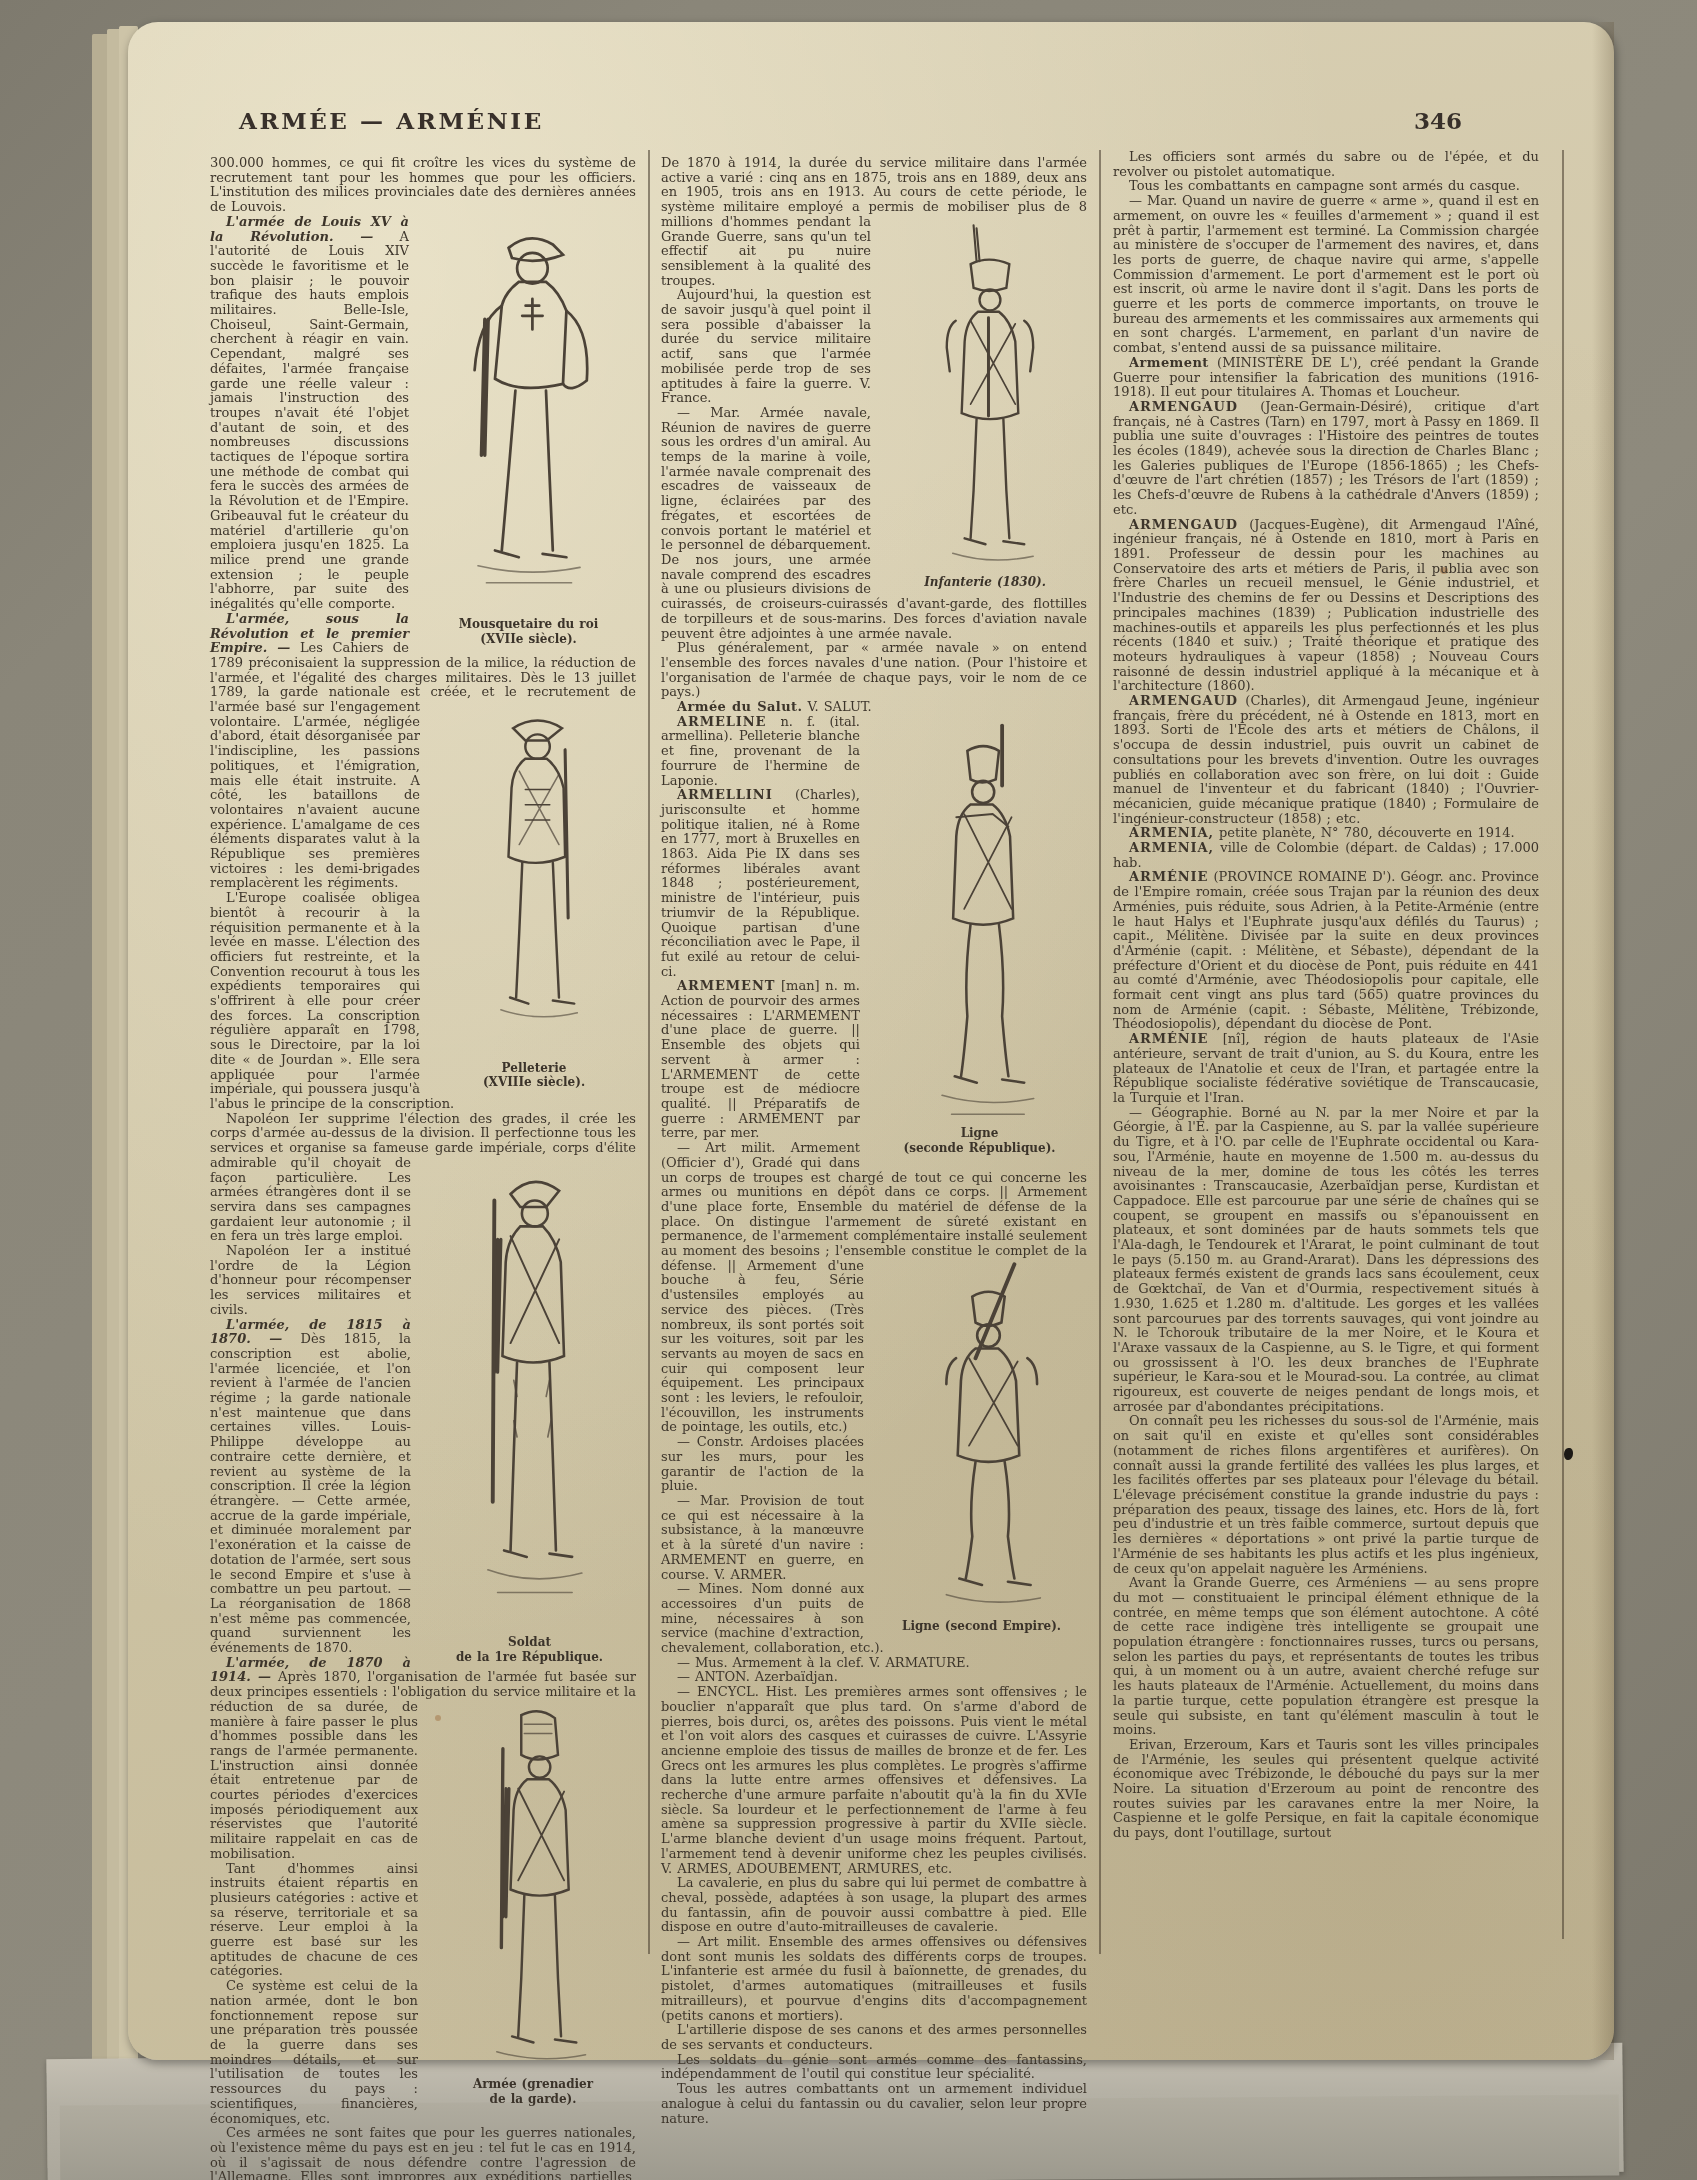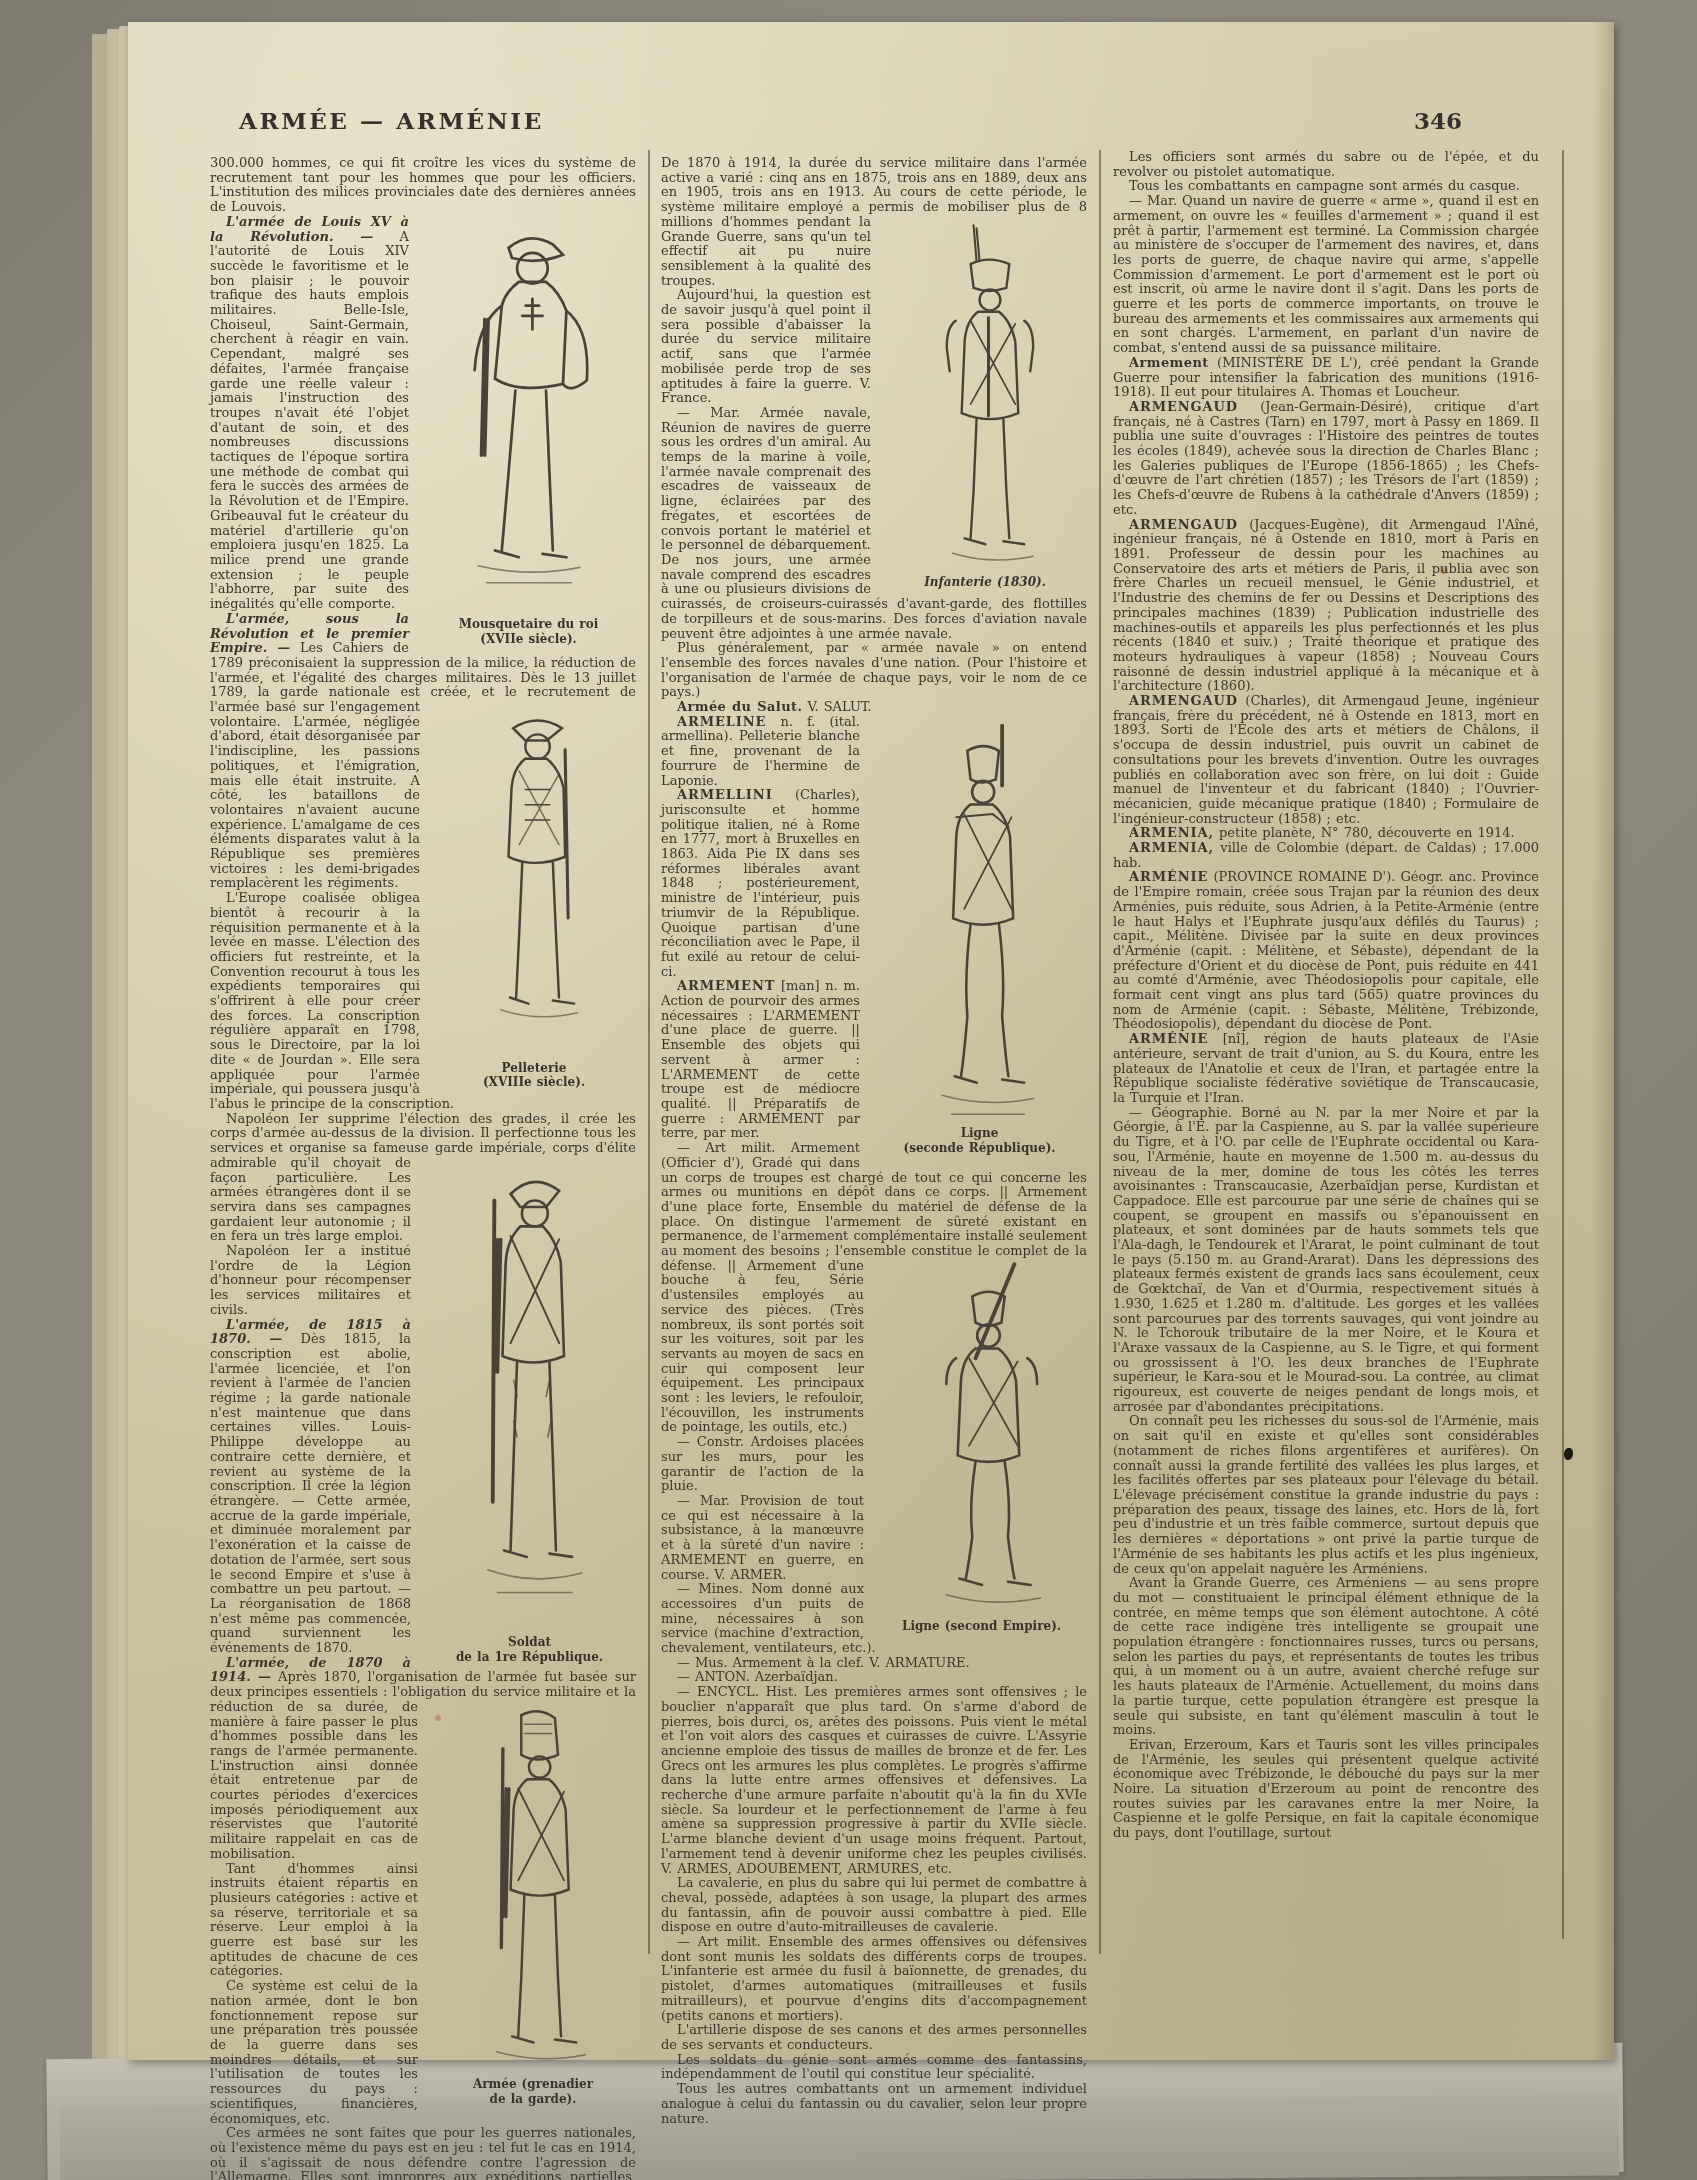--- a/index.html
+++ b/index.html
@@ -28,20 +28,21 @@
   }
   
   .page{
     position:absolute;left:128px;top:22px;width:1486px;height:2038px;
     background:
       radial-gradient(ellipse at 18% 12%,rgba(255,250,228,.45),rgba(0,0,0,0) 55%),
       radial-gradient(ellipse at 85% 90%,rgba(120,100,60,.18),rgba(0,0,0,0) 60%),
       linear-gradient(168deg,#d9d0b4 0%,#d2c8aa 30%,#ccc2a2 62%,#c6bb9b 100%);
     box-shadow:1.7px 3.4px 8.5px rgba(0,0,0,.35);
     color:#3b332a;
+    border-radius:30px;
   }
   .page:after{ 
     content:"";position:absolute;right:0;top:0;width:22px;height:100%;
     background:linear-gradient(90deg,rgba(0,0,0,0),rgba(90,75,50,.28));
   }
   .running-head{position:absolute;top:85px;left:111px;right:51px;height:29px;}
   .head-title{
     position:absolute;left:0;top:0;font-size:23px;font-weight:700;
     letter-spacing:2.6px;color:#38302a;
   }
@@ -233,21 +234,21 @@
             <path d="M46 124 Q42 150 44 170 Q42 186 40 196 M64 124 Q68 150 66 170 Q68 186 70 196"></path>
             <path d="M36 196 L50 200 M66 198 L80 200"></path>
             <path d="M28 206 Q56 214 86 208" stroke-width="1" opacity=".6"></path>
           </svg>
           <span class="cap"><span>Ligne (second Empire).</span></span>
         </span>
         <span>complet de la défense. || Armement d'une bouche à feu, Série d'ustensiles employés au service des pièces. (Très nombreux, ils sont portés soit sur les voitures, soit par les servants au moyen de sacs en cuir qui composent leur équipement. Les principaux sont : les leviers, le refouloir, l'écouvillon, les instruments de pointage, les outils, etc.)</span>
       </p>
       <p><span>— Constr. Ardoises placées sur les murs, pour les garantir de l'action de la pluie.</span></p>
       <p><span>— Mar. Provision de tout ce qui est nécessaire à la subsistance, à la manœuvre et à la sûreté d'un navire : ARMEMENT en guerre, en course. V. ARMER.</span></p>
-      <p><span>— Mines. Nom donné aux accessoires d'un puits de mine, nécessaires à son service (machine d'extraction, chevalement, ventilateurs, etc.).</span></p>
+      <p><span>— Mines. Nom donné aux accessoires d'un puits de mine, nécessaires à son service (machine d'extraction, chevalement, collaboration, etc.).</span></p>
       <p><span>— Mus. Armement à la clef. V. ARMATURE.</span></p>
       <p><span>— ANTON. Azerbaïdjan.</span></p>
       <p><span>— ENCYCL. Hist. Les premières armes sont offensives ; le bouclier n'apparaît que plus tard. On s'arme d'abord de pierres, bois durci, os, arêtes des poissons. Puis vient le métal et l'on voit alors des casques et cuirasses de cuivre. L'Assyrie ancienne emploie des tissus de mailles de bronze et de fer. Les Grecs ont les armures les plus complètes. Le progrès s'affirme dans la lutte entre armes offensives et défensives. La recherche d'une armure parfaite n'aboutit qu'à la fin du XVIe siècle. Sa lourdeur et le perfectionnement de l'arme à feu amène sa suppression progressive à partir du XVIIe siècle. L'arme blanche devient d'un usage moins fréquent. Partout, l'armement tend à devenir uniforme chez les peuples civilisés. V. ARMES, ADOUBEMENT, ARMURES, etc.</span></p>
       <p><span>La cavalerie, en plus du sabre qui lui permet de combattre à cheval, possède, adaptées à son usage, la plupart des armes du fantassin, afin de pouvoir aussi combattre à pied. Elle dispose en outre d'auto-mitrailleuses de cavalerie.</span></p>
       <p><span>— Art milit. Ensemble des armes offensives ou défensives dont sont munis les soldats des différents corps de troupes. L'infanterie est armée du fusil à baïonnette, de grenades, du pistolet, d'armes automatiques (mitrailleuses et fusils mitrailleurs), et pourvue d'engins dits d'accompagnement (petits canons et mortiers).</span></p>
       <p><span>L'artillerie dispose de ses canons et des armes personnelles de ses servants et conducteurs.</span></p>
       <p><span>Les soldats du génie sont armés comme des fantassins, indépendamment de l'outil qui constitue leur spécialité.</span></p>
       <p><span>Tous les autres combattants ont un armement individuel analogue à celui du fantassin ou du cavalier, selon leur propre nature.</span></p>
     </div>
 

